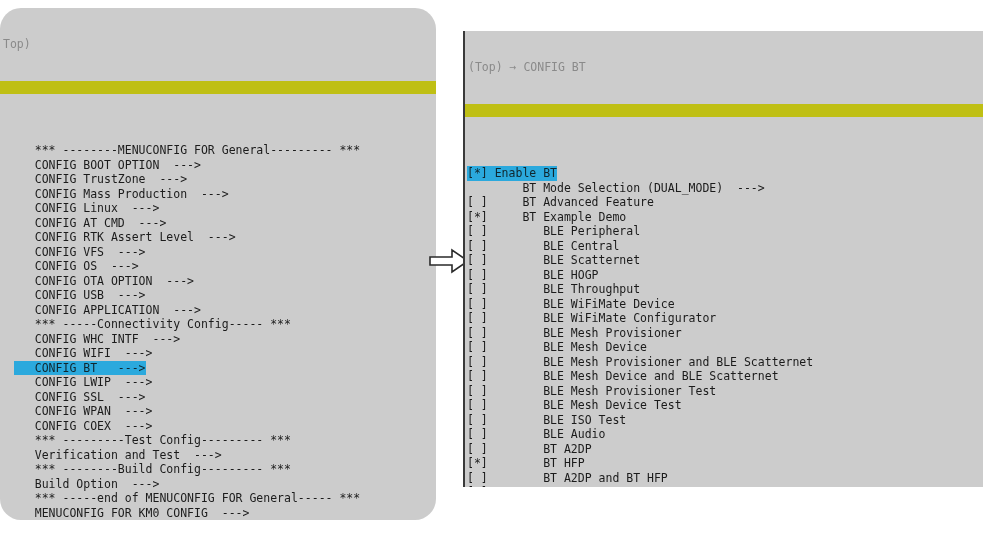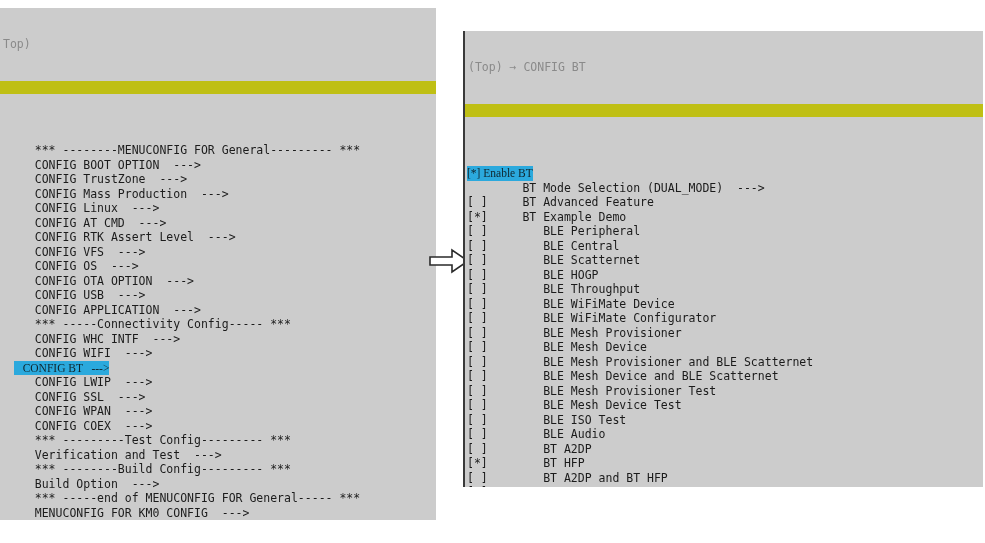--- a/index.html
+++ b/index.html
@@ -52,29 +52,29 @@
     height: 14.5px;
     line-height: 14.5px;
     white-space: pre;
     display: block;
   }
 
   .row-selected {
     background: #2ba9dd;
     color: #10262e;
     display: inline-block;
-    font-family: Liberation Serif, serif;
   }
 
   
   #left-panel {
     left: 0;
     top: 8px;
     width: 436px;
     height: 512px;
+    border-radius: 21px;
   }
   #left-panel .panel-body { padding-left: 14px; }
 
   
   #right-panel {
     left: 463px;
     top: 31px;
     width: 518px;
     height: 456px;
     border-left: 2px solid #3a3a3a;

